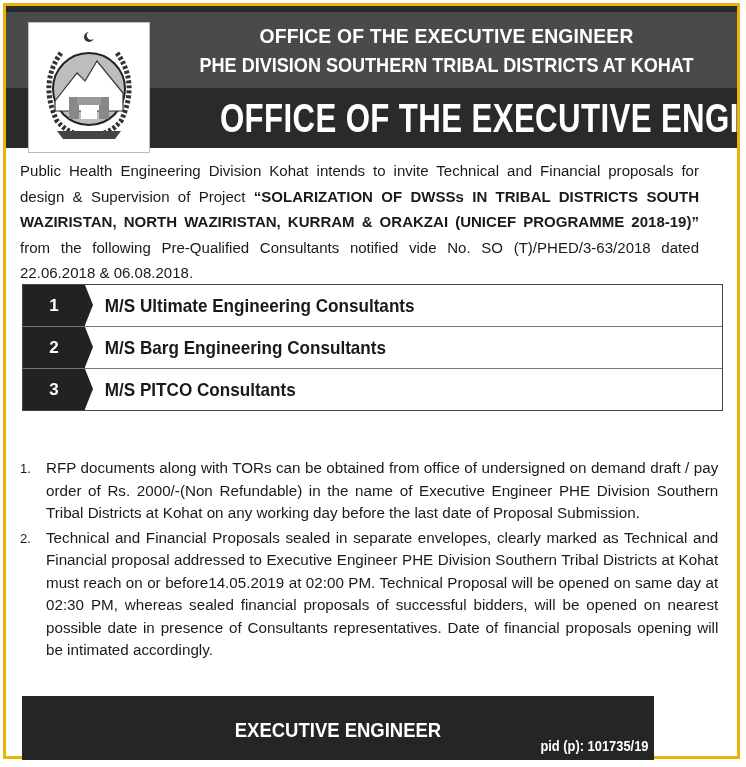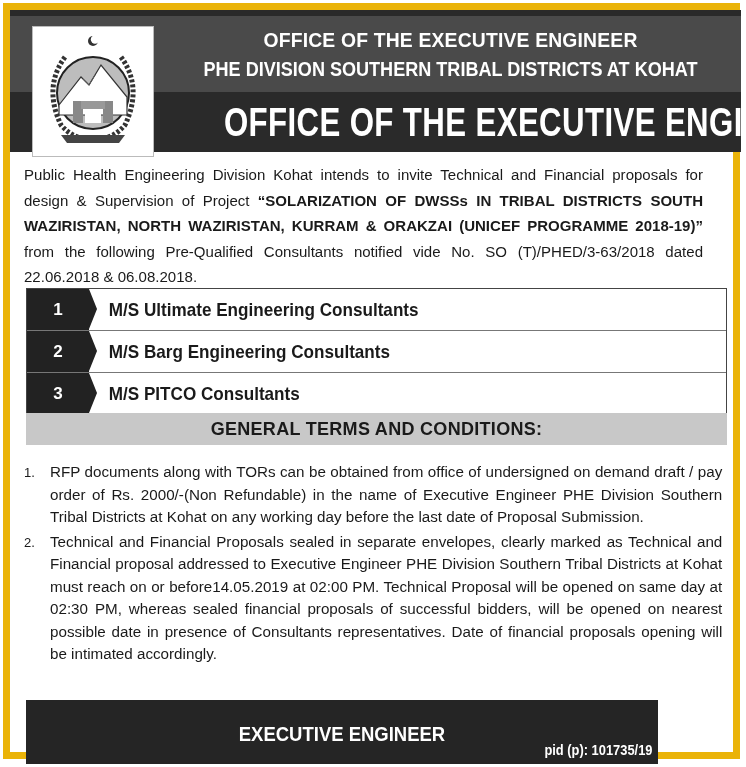--- a/index.html
+++ b/index.html
@@ -1,17 +1,17 @@
 <!DOCTYPE html>
 <html><head>
 <meta charset="utf-8">
 <style>
   html, body { margin:0; padding:0; background:#fff; }
   body { width:746px; height:767px; overflow:hidden; font-family:"Liberation Sans", sans-serif; color:#1a1a1a; }
-  .frame { position:absolute; left:3px; top:3px; width:737px; height:756px; border:7px solid #eab308; background:#fff; box-sizing:border-box; }
+  .frame { position:absolute; left:3px; top:3px; width:737px; height:756px; border:3px solid #eab308; background:#fff; box-sizing:border-box; }
   .header { position:absolute; left:0; top:0; width:731px; height:142px; background:#2a2a2a; }
   .header-top { position:absolute; left:0; top:6px; width:731px; height:76px; background:#4a4a4a; }
   .h-line1 { position:absolute; left:150px; right:0; top:18px; text-align:center; color:#fff; font-weight:bold; font-size:21px; letter-spacing:0.2px; transform:scaleX(0.92); }
   .h-line2 { position:absolute; left:150px; right:0; top:47px; text-align:center; color:#fff; font-weight:bold; font-size:21px; transform:scaleX(0.86); transform-origin:center; white-space:nowrap; }
   .h-big { position:absolute; left:150px; right:0; top:90px; text-align:center; color:#fff; font-weight:bold; font-size:40px; transform:scaleX(0.78); transform-origin:center; white-space:nowrap; letter-spacing:0.5px; }
   .logo { position:absolute; left:22px; top:16px; width:122px; height:131px; background:#fff; border:1px solid #bbb; box-sizing:border-box; }
   .intro { position:absolute; left:14px; top:152px; width:700px; font-size:15.5px; line-height:25.5px; text-align:justify; transform:scaleX(0.97); transform-origin:left; }
   .intro b { font-weight:bold; }
   .consultants { position:absolute; left:16px; top:278px; width:699px; border:1px solid #444; }
   .c-row { position:relative; height:41px; border-bottom:1px solid #777; display:flex; align-items:center; }
@@ -77,21 +77,20 @@
     <div class="c-row">
       <div class="c-num">2</div>
       <div class="c-name">M/S Barg Engineering Consultants</div>
     </div>
     <div class="c-row">
       <div class="c-num">3</div>
       <div class="c-name">M/S PITCO Consultants</div>
     </div>
   </div>
 
-  <div class="gtc">GENERAL TERMS AND CONDITIONS:</div>
 
   <div class="terms">
     <div class="term">
       <span class="term-num">1.</span>
       <span class="term-text">RFP documents along with TORs can be obtained from office of undersigned on demand draft / pay order of Rs. 2000/-(Non Refundable) in the name of Executive Engineer PHE Division Southern Tribal Districts at Kohat on any working day before the last date of Proposal Submission.</span>
     </div>
     <div class="term">
       <span class="term-num">2.</span>
       <span class="term-text">Technical and Financial Proposals sealed in separate envelopes, clearly marked as Technical and Financial proposal addressed to Executive Engineer PHE Division Southern Tribal Districts at Kohat must reach on or before14.05.2019 at 02:00 PM. Technical Proposal will be opened on same day at 02:30 PM, whereas sealed financial proposals of successful bidders, will be opened on nearest possible date in presence of Consultants representatives. Date of financial proposals opening will be intimated accordingly.</span>
     </div>

